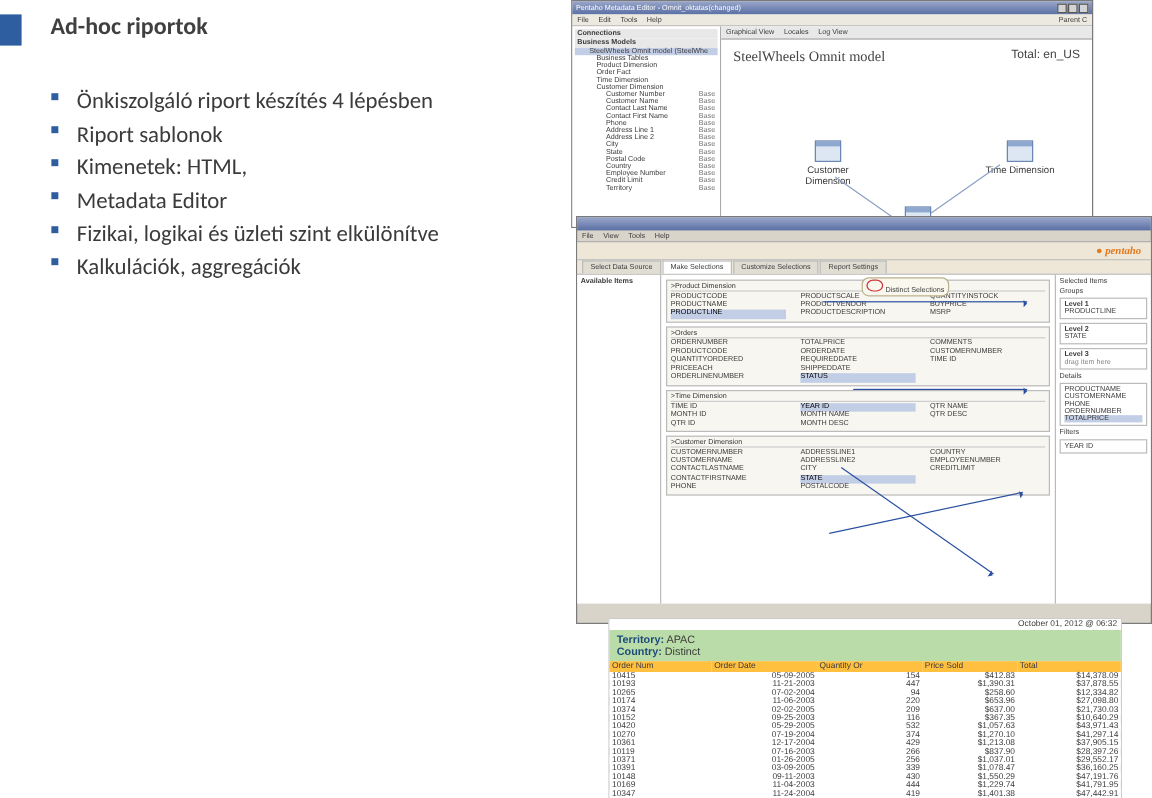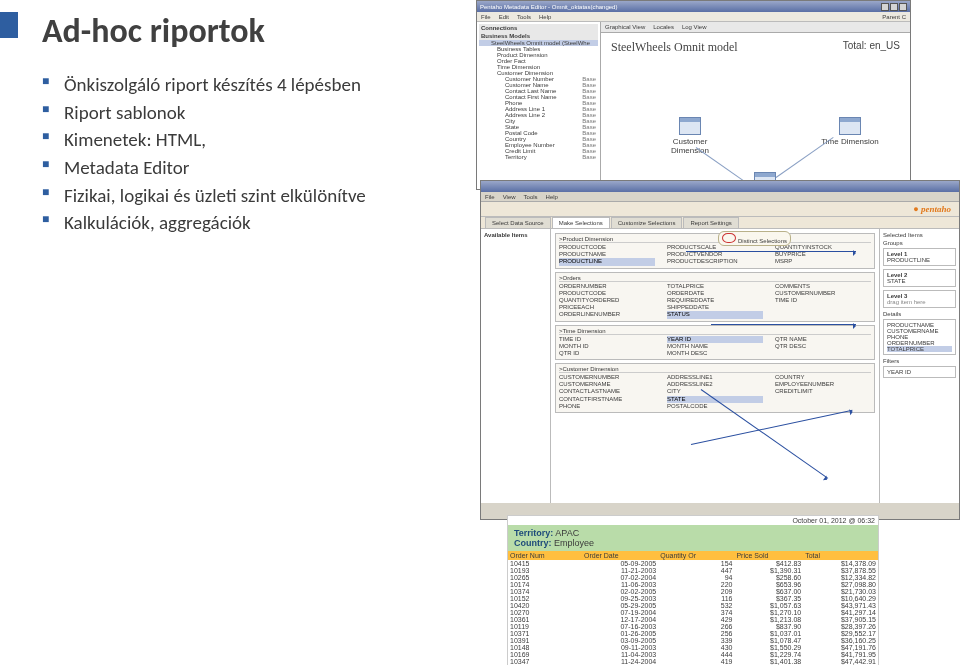--- a/index.html
+++ b/index.html
@@ -7,21 +7,21 @@
     width: 960px; height: 665px;
     font-family: Calibri, Arial, sans-serif;
     background: #fff;
     position: relative;
     overflow: hidden;
     color: #3b3b3b;
   }
   .slide-title {
     position: absolute;
     left: 42px; top: 10px;
-    font-size: 34px;
+    font-size: 20px;
     font-weight: 700;
     color: #404040;
   }
   .accent-bar {
     position: absolute;
     left: 0; top: 12px;
     width: 18px; height: 26px;
     background: #2e5ea0;
   }
   .bullets {
@@ -124,21 +124,21 @@
   .lvlbox { border:1px solid #bbb; background:#fff; padding:2px 3px; margin-bottom:3px;}
   .lvlbox .lh { font-weight:700; }
   .draghint { color:#888; }
   .arrow { position:absolute; border-top:1px solid #2a4fa0; }
   .arrow::after { content:""; position:absolute; right:-3px; top:-2px; border:3px solid transparent; border-left-color:#2a4fa0;}
 
   
   .report {
     position: absolute;
     left: 507px; top: 515px;
-    width: 372px;
+    width: 428px;
     font-family: Arial; font-size:7.5px;
     background:#fff;
     border:1px solid #ccc;
   }
   .report .rtop { text-align:right; background:#fff; padding:1px 3px; font-size:7px;}
   .report .rhead { background:#b9dca9; padding:3px 6px; font-size:9px; }
   .report .rhead b { color:#1e4b7a; }
   .report table { width:100%; border-collapse:collapse; }
   .report thead td { background:#ffbf3f; padding:1px 2px; font-size:7px; white-space:nowrap;}
   .report tbody td { padding:0 2px; font-size:7px; white-space:nowrap; text-align:right;}
@@ -416,21 +416,21 @@
         <div>YEAR ID</div>
       </div>
     </div>
   </div>
 </div>
 
 <div class="report">
   <div class="rtop">October 01, 2012 @ 06:32</div>
   <div class="rhead">
     <div><b>Territory:</b> <span>APAC</span></div>
-    <div><b>Country:</b> <span>Employee</span></div>
+    <div><b>Country:</b> <span>Distinct</span></div>
   </div>
   <table>
     <thead>
         <tr id="rpt-head">
           <td>Order Num</td>
           <td>Order Date</td>
           <td>Quantity Or</td>
           <td>Price Sold</td>
           <td>Total</td>
         </tr>

